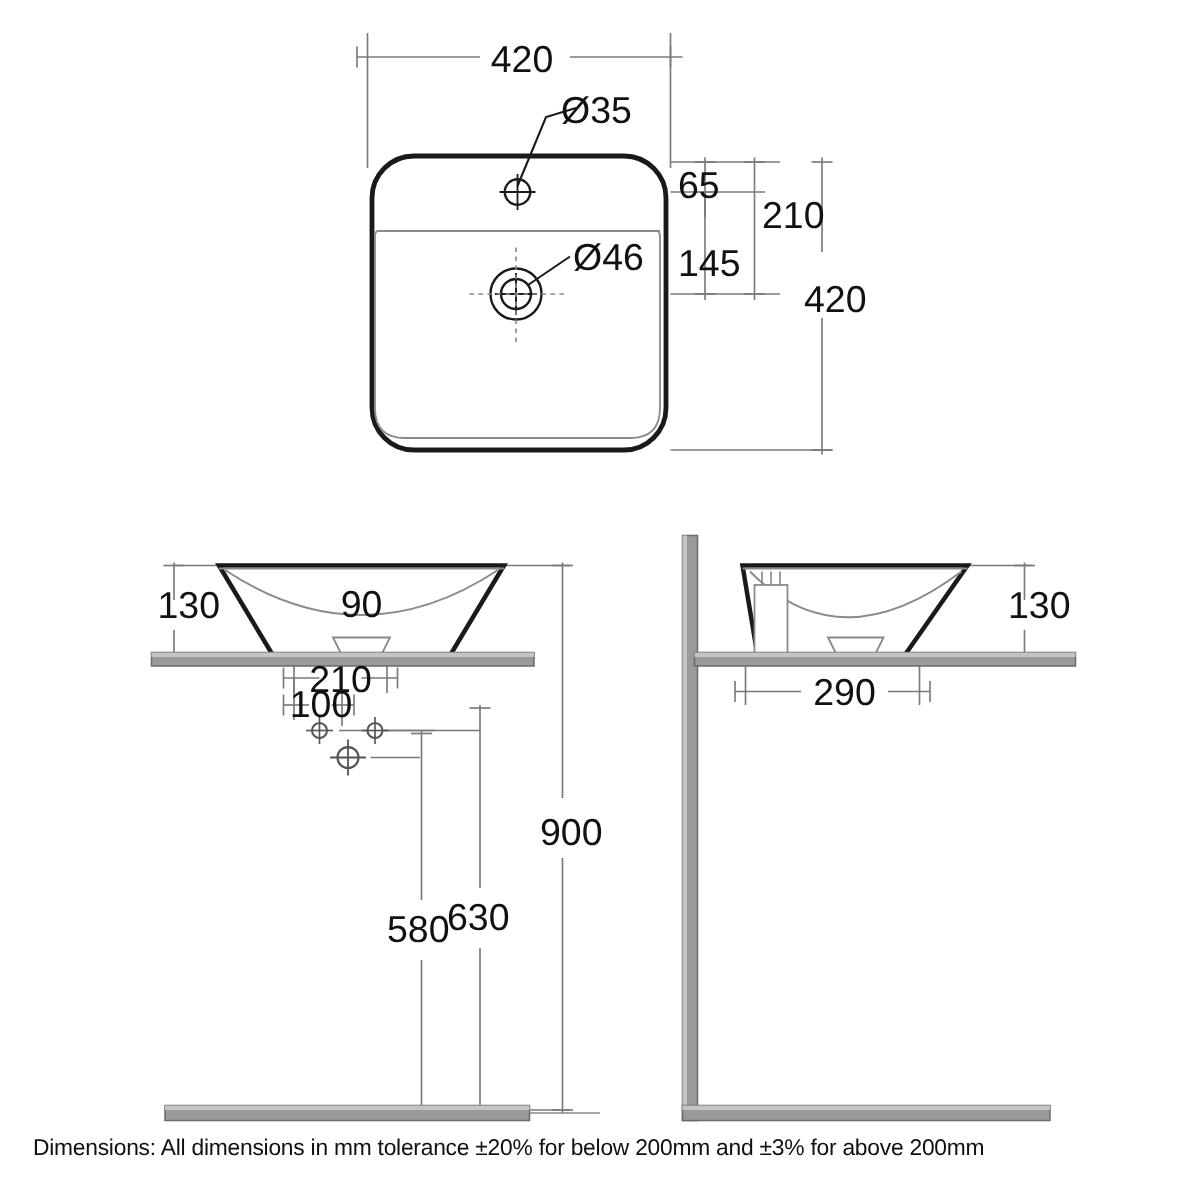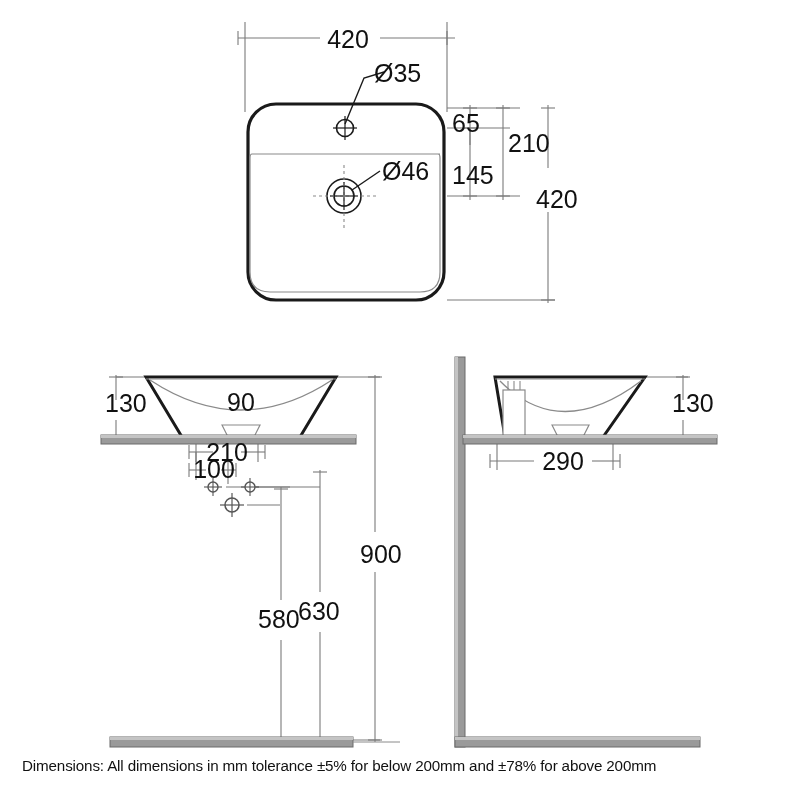--- a/index.html
+++ b/index.html
@@ -222,13 +222,13 @@
       <rect x="463" y="435" width="254" height="3" fill="#c4c4c4"></rect>
     </g>
 
     <text class="dimtxt" x="672" y="412" text-anchor="start">130</text>
     <text class="dimtxt" x="563" y="470" text-anchor="middle">290</text>
   </g>
 
 </svg>
 </div>
 
-<div class="caption">Dimensions: All dimensions in mm tolerance ±5% for below 200mm and ±78% for above 200mm</div>
+<div class="caption">Dimensions: All dimensions in mm tolerance ±20% for below 200mm and ±3% for above 200mm</div>
 
 </body></html>

